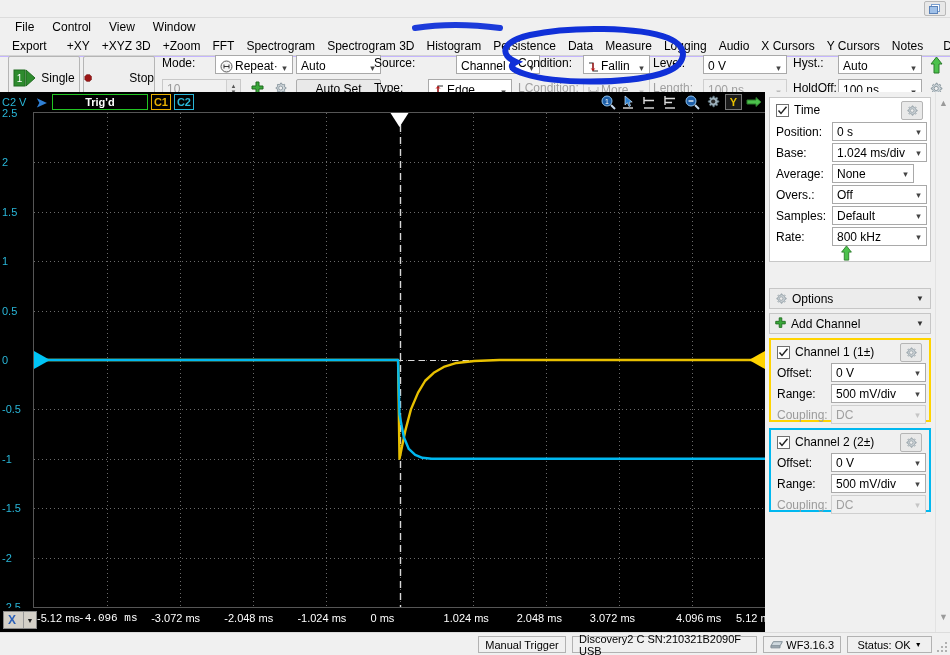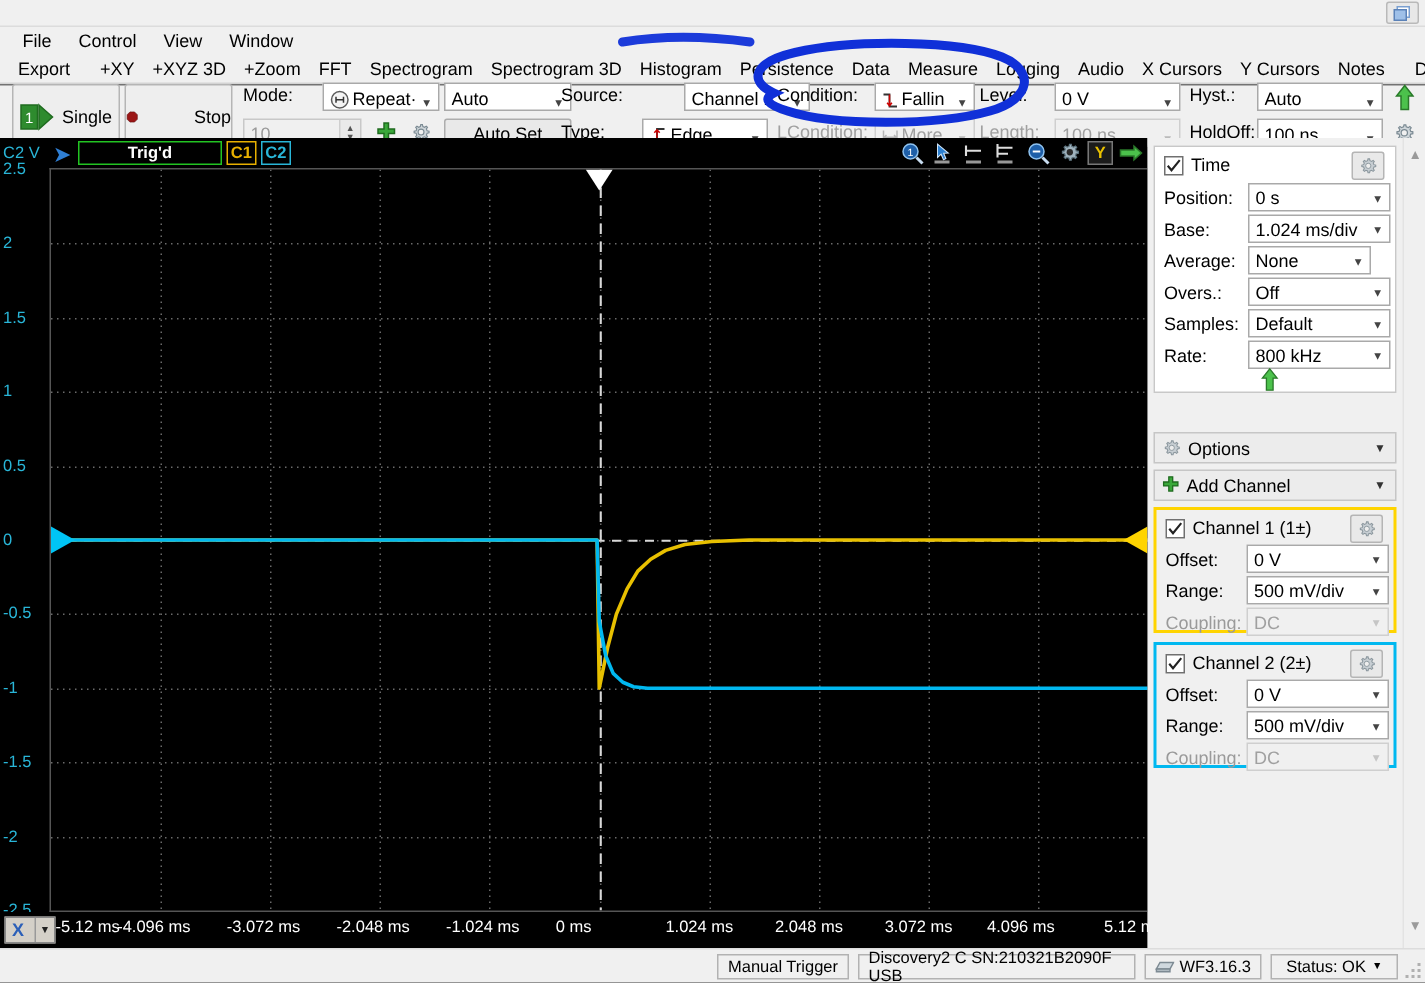--- a/index.html
+++ b/index.html
@@ -4,21 +4,21 @@
 <style>
   * { box-sizing: border-box; }
   html, body { margin:0; padding:0; }
   body {
     width:950px; height:655px; overflow:hidden;
     font-family:"Liberation Sans", sans-serif;
     font-size:12px; color:#000;
     background:#f0f0f0;
     -webkit-font-smoothing:antialiased;
   }
-  #app { position:relative; width:950px; height:655px; background:#737373; }
+  #app { position:relative; width:950px; height:655px; background:#c4b5fd; }
 
   
   .titlebar { position:absolute; left:0; top:0; width:950px; height:18px;
     background:#f0f0f0; border-bottom:1px solid #dcdcdc; }
   .win-restore { position:absolute; right:4px; top:1px; width:22px; height:15px;
     background:#e8e8e8; border:1px solid #b9b9b9; border-radius:2px;
     display:flex; align-items:center; justify-content:center; }
   .win-restore svg { display:block; }
 
   
@@ -414,29 +414,29 @@
         </svg>
     </div>
   </div>
 
   <div class="xaxis" id="xaxis">
     <div class="xbtn">
       <span class="xl">X</span>
       <span class="xa">▼</span>
     </div>
   <div class="xlab" style="left: 37px;">-5.12 ms</div>
-      <div class="xlab" style="left: 78.1px;">-4.096 ms</div>
+      <div class="xlab" style="left: 78.1px; font-family: Liberation Mono, monospace;">-4.096 ms</div>
       <div class="xlab" style="left: 151.2px;">-3.072 ms</div>
       <div class="xlab" style="left: 224.3px;">-2.048 ms</div>
       <div class="xlab" style="left: 297.4px;">-1.024 ms</div>
       <div class="xlab" style="left: 370.5px;">0 ms</div>
       <div class="xlab" style="left: 443.6px;">1.024 ms</div>
       <div class="xlab" style="left: 516.7px;">2.048 ms</div>
       <div class="xlab" style="left: 589.8px;">3.072 ms</div>
-      <div class="xlab" style="left: 658px;">4.096 ms</div>
+      <div class="xlab" style="left: 676px;">4.096 ms</div>
       <div class="xlab" style="left: 736px;">5.12 ms</div>
     </div>
 
   <div class="rightpanel">
 
     <div class="panelbox" style="top:5px; height:165px;">
       <div class="cbx" style="left:6px; top:6px;">
         <svg width="11" height="11" viewBox="0 0 11 11">
             <path d="M1.5 5.5 L4 8.5 L9.5 1.8" stroke="#222" stroke-width="1.4" fill="none"></path>
           </svg>

